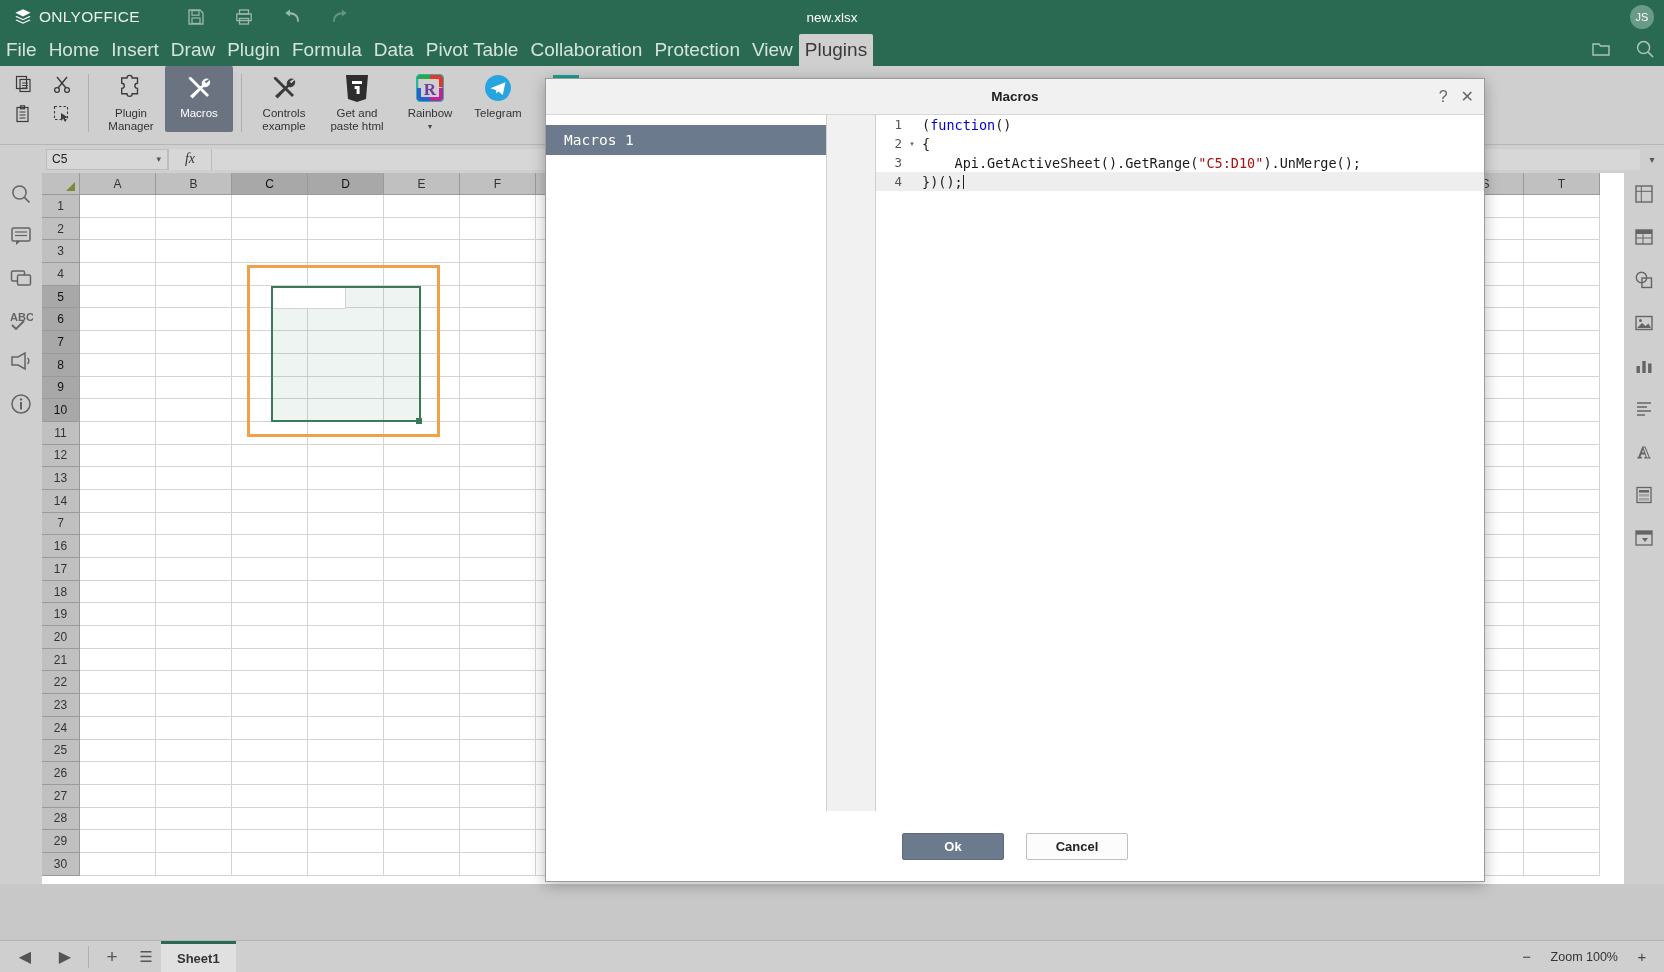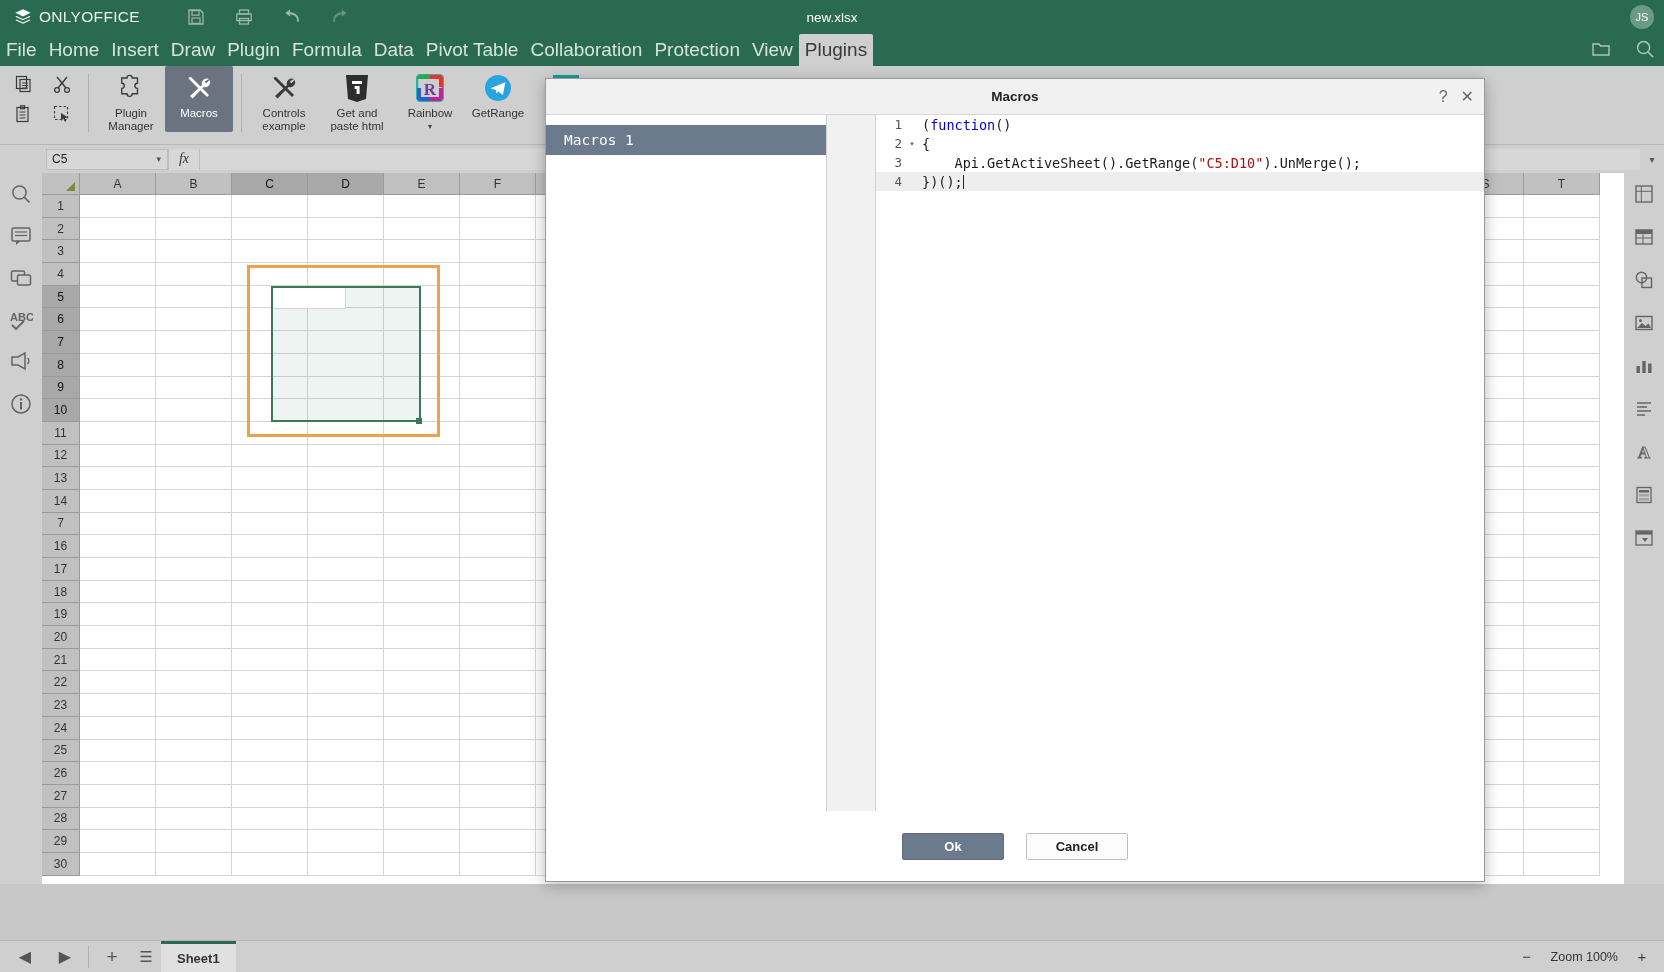--- a/index.html
+++ b/index.html
@@ -74,21 +74,21 @@
     position: absolute; left: 0; top: 145px; width: 1664px; height: 28px;
     background: #cfcfcf; display: flex; align-items: center;
   }
   .namebox {
     margin-left: 46px; width: 122px; height: 21px; background: #d7d7d7;
     border: 1px solid #bdbdbd; display: flex; align-items: center;
     padding: 0 5px; font-size: 12px; color: #222; position: relative; cursor: text;
   }
   .namebox .nb-chev { position: absolute; right: 6px; font-size: 9px; color: #555; }
   .fx {
-    width: 32px; height: 21px; display: flex; align-items: center; justify-content: center;
+    width: 44px; height: 21px; display: flex; align-items: center; justify-content: center;
     font-family: "Liberation Serif", serif; font-style: italic; font-size: 14px;
     color: #333; border-left: 1px solid #bdbdbd; border-right: 1px solid #bdbdbd;
     background: #d7d7d7; cursor: pointer;
   }
   .finput { flex: 1; height: 21px; background: #d7d7d7; font-size: 12px; padding-left:6px; display:flex; align-items:center;}
   .fbar-chev { width: 24px; text-align: center; font-size: 10px; color: #555; cursor:pointer;}
 
   
   .leftrail {
     position: absolute; left: 0; top: 173px; width: 42px; height: 711px;
@@ -414,21 +414,21 @@
       <span class="chev">▾</span>
     </div>
 
     <div class="rib-item">
       <span class="rib-ic">
         <svg width="30" height="30" viewBox="0 0 30 30">
             <circle cx="15" cy="15" r="13" fill="#28a5e0"></circle>
             <path d="M7.5 15.2 L22.4 9.3 L19.8 22 L15.4 18.4 L13.1 20.6 L13.3 17.3 Z" fill="#ffffff"></path>
           </svg>
       </span>
-      <span class="rib-label">GetRange</span>
+      <span class="rib-label">Telegram</span>
     </div>
 
     <div class="rib-item">
       <span class="rib-ic">
         <svg width="28" height="28" viewBox="0 0 28 28">
             <rect x="1" y="1" width="26" height="26" fill="#1a9e96"></rect>
             <text x="14" y="20" font-family="Liberation Serif, serif" font-size="19" font-weight="bold" fill="#ffffff" text-anchor="middle">«„</text>
           </svg>
       </span>
       <span class="rib-label">Typogr</span>

